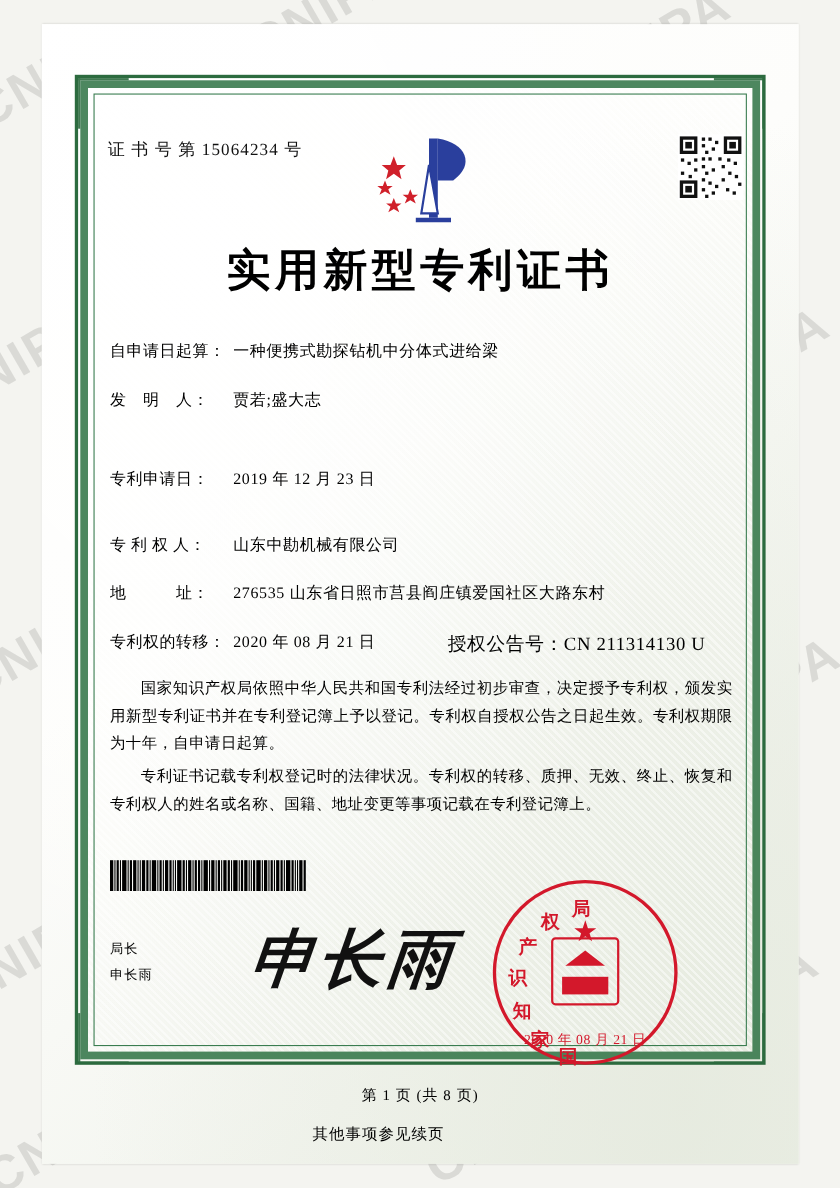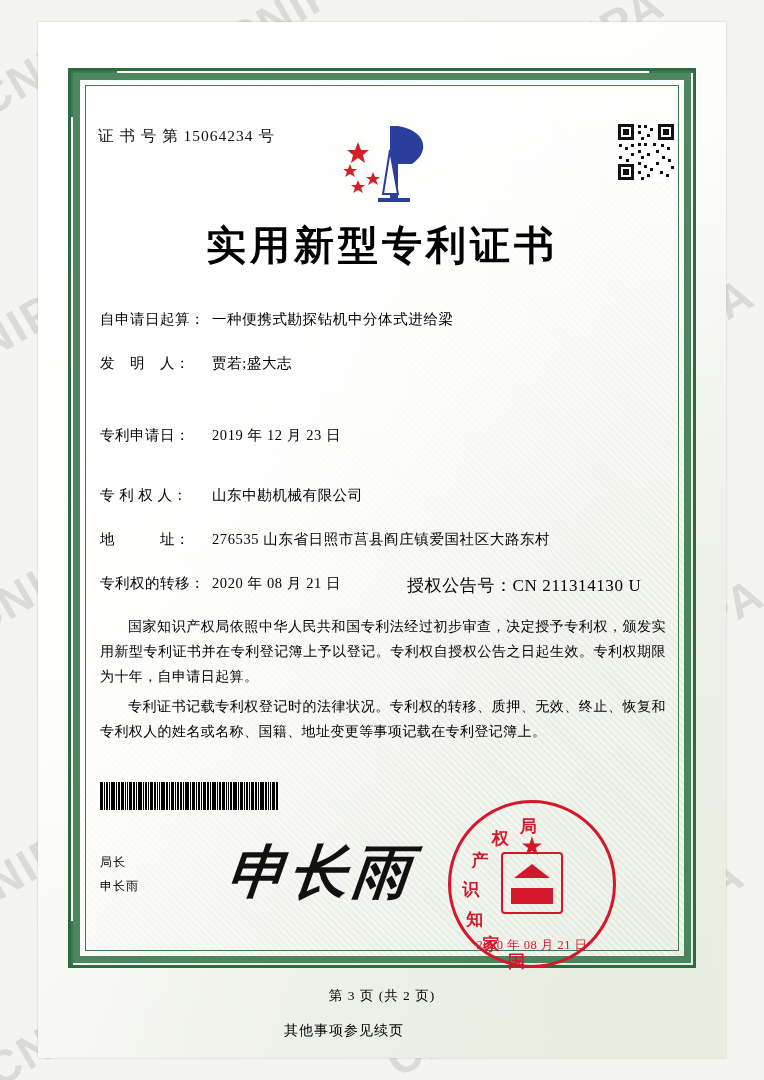--- a/index.html
+++ b/index.html
@@ -477,17 +477,17 @@
         <span style="transform: rotate(-45deg) translate(-70px) rotate(45deg);">家</span>
         <span style="transform: rotate(-20deg) translate(-70px) rotate(20deg);">知</span>
         <span style="transform: rotate(5deg) translate(-70px) rotate(-5deg);">识</span>
         <span style="transform: rotate(30deg) translate(-70px) rotate(-30deg);">产</span>
         <span style="transform: rotate(55deg) translate(-70px) rotate(-55deg);">权</span>
         <span style="transform: rotate(80deg) translate(-70px) rotate(-80deg);">局</span>
       </div>
       <div class="seal-date">2020 年 08 月 21 日</div>
     </div>
 
-    <div class="page-no">第 3 页 (共 2 页)</div>
+    <div class="page-no">第 1 页 (共 8 页)</div>
   </div>
 </div>
 
 <div class="footer-note">其他事项参见续页</div>
 
 </body></html>

